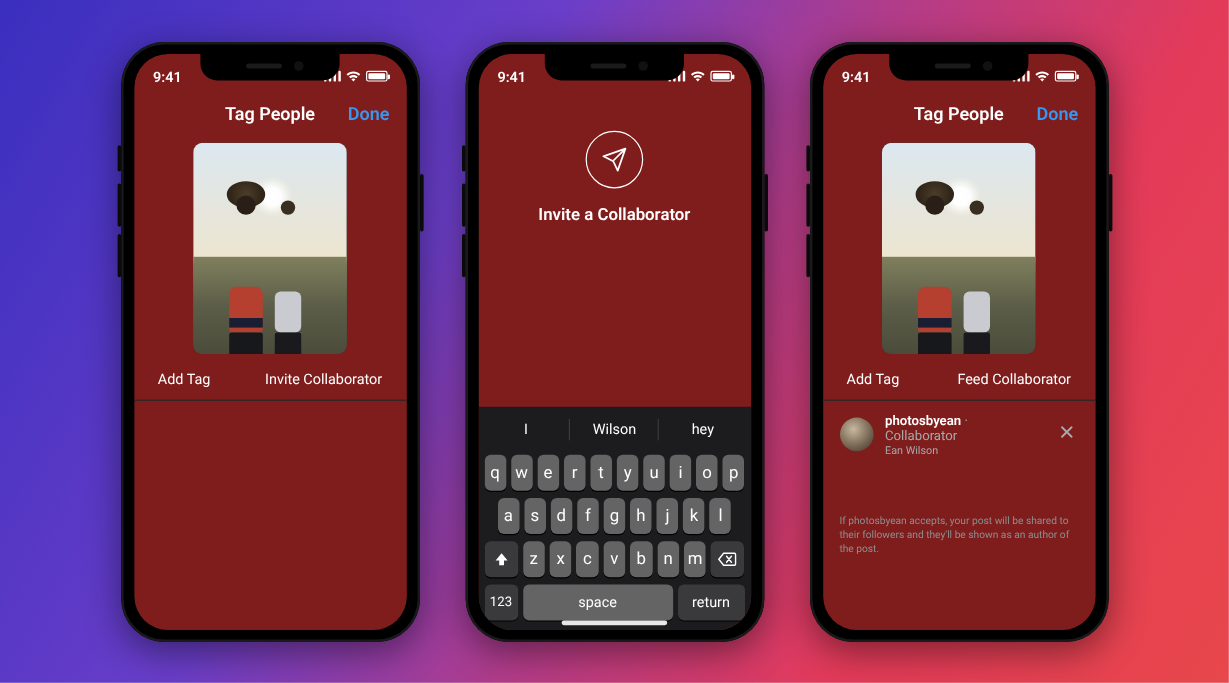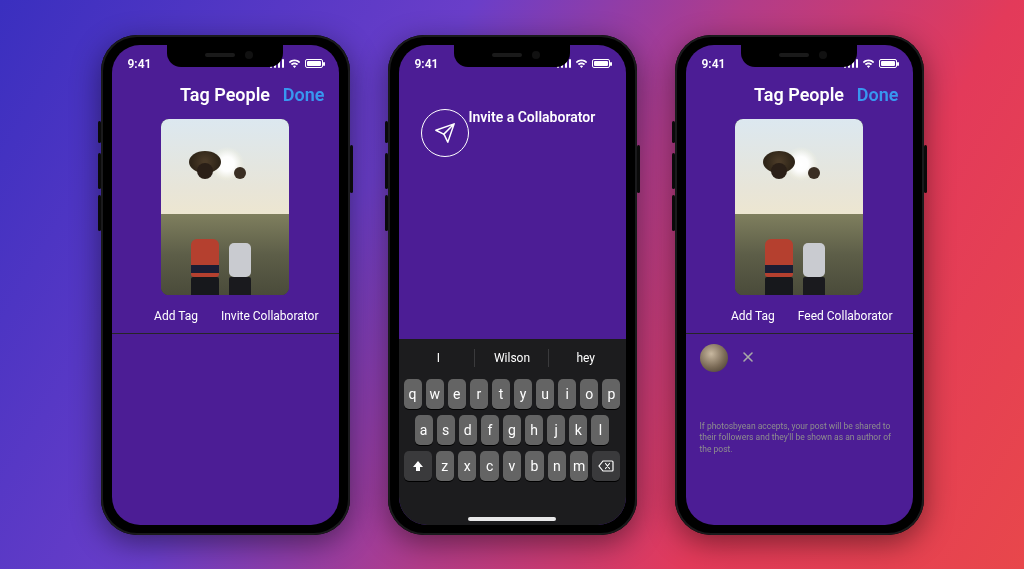--- a/index.html
+++ b/index.html
@@ -23,21 +23,21 @@
     padding: 10px 11px;
   }
   .power-btn{position:absolute;right:-3px;top:110px;width:3px;height:48px;background:#0a0a0a;border-radius:2px;}
   .vol1{position:absolute;left:-3px;top:86px;width:3px;height:22px;background:#0a0a0a;border-radius:2px;}
   .vol2{position:absolute;left:-3px;top:118px;width:3px;height:36px;background:#0a0a0a;border-radius:2px;}
   .vol3{position:absolute;left:-3px;top:160px;width:3px;height:36px;background:#0a0a0a;border-radius:2px;}
 
   .screen {
     width: 100%;
     height: 100%;
-    background: #4c1d95;
+    background: #7f1d1d;
     border-radius: 28px;
     overflow: hidden;
     position: relative;
     color: #fff;
   }
   .notch {
     position: absolute;
     top: 0; left: 50%; transform: translateX(-50%);
     width: 116px; height: 22px;
     background: #000;
@@ -64,21 +64,21 @@
   .signal span:nth-child(2){left:4px;height:5px;}
   .signal span:nth-child(3){left:8px;height:7px;}
   .signal span:nth-child(4){left:12px;height:9px;}
   .wifi svg{display:block;}
   .batt{width:18px;height:9px;border:1px solid #fff;border-radius:2px;position:relative;}
   .batt::after{content:"";position:absolute;right:-3px;top:2px;width:2px;height:4px;background:#fff;border-radius:1px;}
   .batt i{display:block;width:14px;height:5px;background:#fff;margin:1px;border-radius:1px;}
 
   .nav-bar{
     height:36px;display:flex;align-items:center;justify-content:space-between;
-    padding:0 14px;font-size:18px;
+    padding:0 14px;font-size:15px;
   }
   .nav-title{font-weight:600;position:absolute;left:0;right:0;text-align:center;pointer-events:none;}
   .nav-done{color:#3897f0;font-weight:600;}
 
   .photo-frame{
     margin:6px auto 0;
     width:128px;height:176px;border-radius:8px;overflow:hidden;position:relative;
     background:#222;
   }
   .photo-scene{position:absolute;inset:0;}
@@ -92,33 +92,33 @@
   .p1 .stripe{position:absolute;top:26px;width:28px;height:8px;background:#1b1d33;}
   .p1 .legs{position:absolute;top:38px;width:28px;height:44px;background:#17181c;border-radius:2px;}
   .p1 .head{position:absolute;top:-18px;left:6px;width:16px;height:16px;border-radius:50%;background:#2a1f17;}
   .p1 .hair{position:absolute;top:-30px;left:-2px;width:32px;height:22px;border-radius:50%;background:radial-gradient(circle,#4a3a27 10%,#2f2518 70%);filter:blur(.3px);}
   .p2{left:68px;width:26px;}
   .p2 .torso2{width:22px;height:34px;background:#c9cbd0;border-radius:5px;}
   .p2 .legs2{position:absolute;top:34px;width:22px;height:44px;background:#1a1a1e;border-radius:2px;}
   .p2 .head2{position:absolute;top:-14px;left:5px;width:12px;height:12px;border-radius:50%;background:#3a2e23;}
 
   .action-row{
-    display:flex;justify-content:flex-end;padding:14px 20px 10px;
+    display:flex;justify-content:space-between;padding:14px 20px 10px;
     border-bottom:1px solid #262626;font-size:12px;gap:23px;
   }
   .action-row span{color:#fff;}
 
   
   .search-row{display:flex;align-items:center;gap:10px;padding:4px 12px 0;}
   .search-field{flex:1;background:#262626;border-radius:8px;height:28px;display:flex;align-items:center;padding:0 8px;gap:6px;}
   .search-field svg{flex-shrink:0;}
   .search-field .cursor{width:1.5px;height:14px;background:#3897f0;}
   .search-placeholder{color:#8e8e8e;font-size:12px;}
   .cancel-btn{font-size:12px;color:#fff;}
-  .invite-block{display:flex;flex-direction:row;text-align:center;padding:32px 22px 0;}
+  .invite-block{display:flex;flex-direction:column;align-items:center;text-align:center;padding:32px 22px 0;}
   .send-circle{width:48px;height:48px;border:1.5px solid #fff;border-radius:50%;display:flex;align-items:center;justify-content:center;margin-bottom:14px;}
   .invite-title{font-size:14px;font-weight:600;margin-bottom:8px;}
   .invite-desc{font-size:9.5px;color:#a8a8a8;line-height:1.45;}
 
   .keyboard{position:absolute;left:0;right:0;bottom:0;height:186px;background:#1c1c1e;padding:4px 3px 0;}
   .sugg-row{display:flex;height:30px;}
   .sugg{flex:1;display:flex;align-items:center;justify-content:center;font-size:12px;color:#fff;position:relative;}
   .sugg:not(:last-child)::after{content:"";position:absolute;right:0;top:6px;bottom:6px;width:1px;background:#3a3a3c;}
   .krow{display:flex;gap:4px;margin-top:6px;padding:0 2px;}
   .krow.r2{padding:0 13px;}
@@ -283,20 +283,25 @@
         <div class="key">b</div>
         <div class="key">n</div>
         <div class="key">m</div>
         <div class="key dark del">
             <svg width="16" height="12" viewBox="0 0 16 12">
               <path d="M5 1h9a1 1 0 0 1 1 1v8a1 1 0 0 1-1 1H5L1 6l4-5z" fill="none" stroke="#fff" stroke-width="1.2"></path>
               <path d="M7.5 3.5l4 5M11.5 3.5l-4 5" stroke="#fff" stroke-width="1.2" stroke-linecap="round"></path>
             </svg>
           </div>
       </div>
+      <div class="krow">
+        <div class="key dark num">123</div>
+        <div class="key space">space</div>
+        <div class="key dark return">return</div>
+      </div>
       <div class="kbottom">
         
         
       </div>
       <div class="home-ind"></div>
     </div>
   </div>
 </div>
 
 <div class="phone">
@@ -352,20 +357,27 @@
             </div>
           </div>
       </div>
     </div>
     <div class="action-row">
       <span>Add Tag</span>
       <span>Feed Collaborator</span>
     </div>
     <div class="collab-row">
       <div class="avatar"></div>
+      <div class="collab-text">
+        <div class="collab-line1">
+          <span>photosbyean</span>
+          <span class="role"> · <span>Collaborator</span></span>
+        </div>
+        <div class="collab-line2">Ean Wilson</div>
+      </div>
       <div class="xbtn">
         <svg width="12" height="12" viewBox="0 0 12 12">
             <path d="M2 2l8 8M10 2l-8 8" stroke="#a8a8a8" stroke-width="1.6" stroke-linecap="round"></path>
           </svg>
       </div>
     </div>
     <div class="collab-note">If photosbyean accepts, your post will be shared to their followers and they'll be shown as an author of the post.</div>
   </div>
 </div>
 

